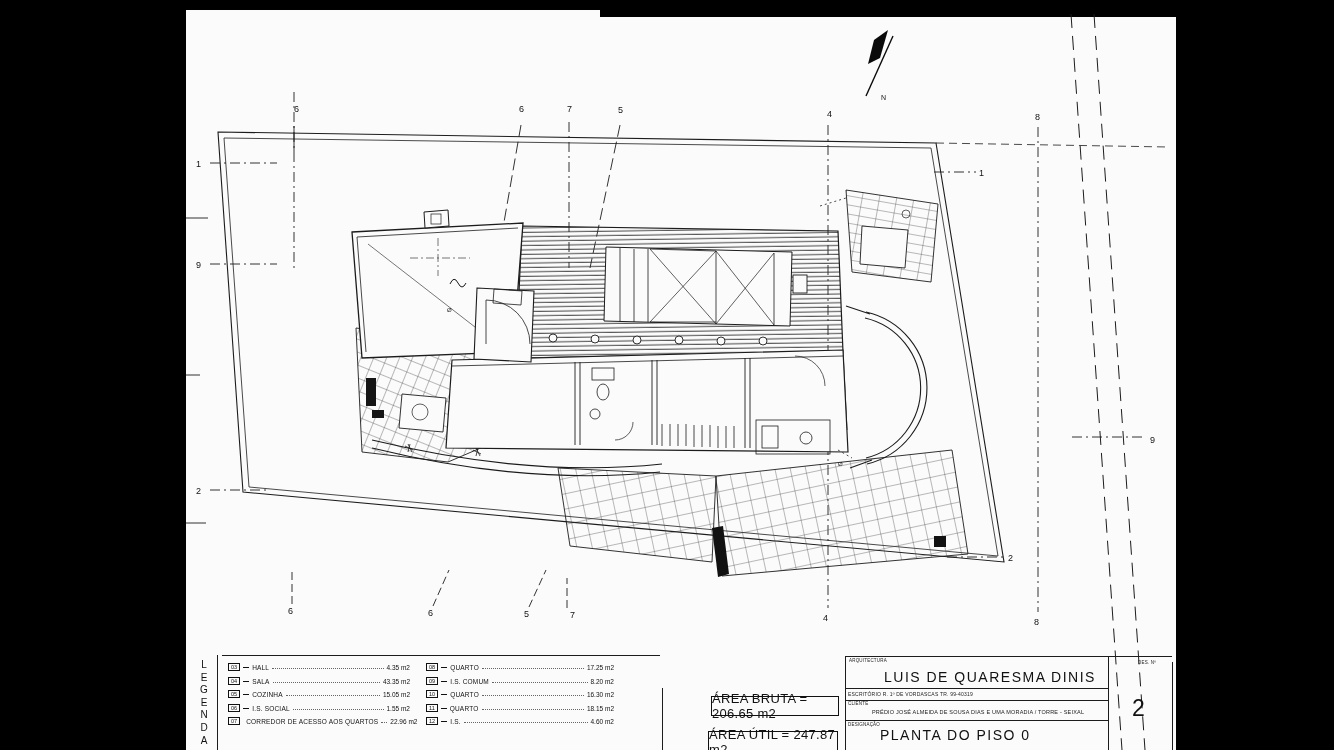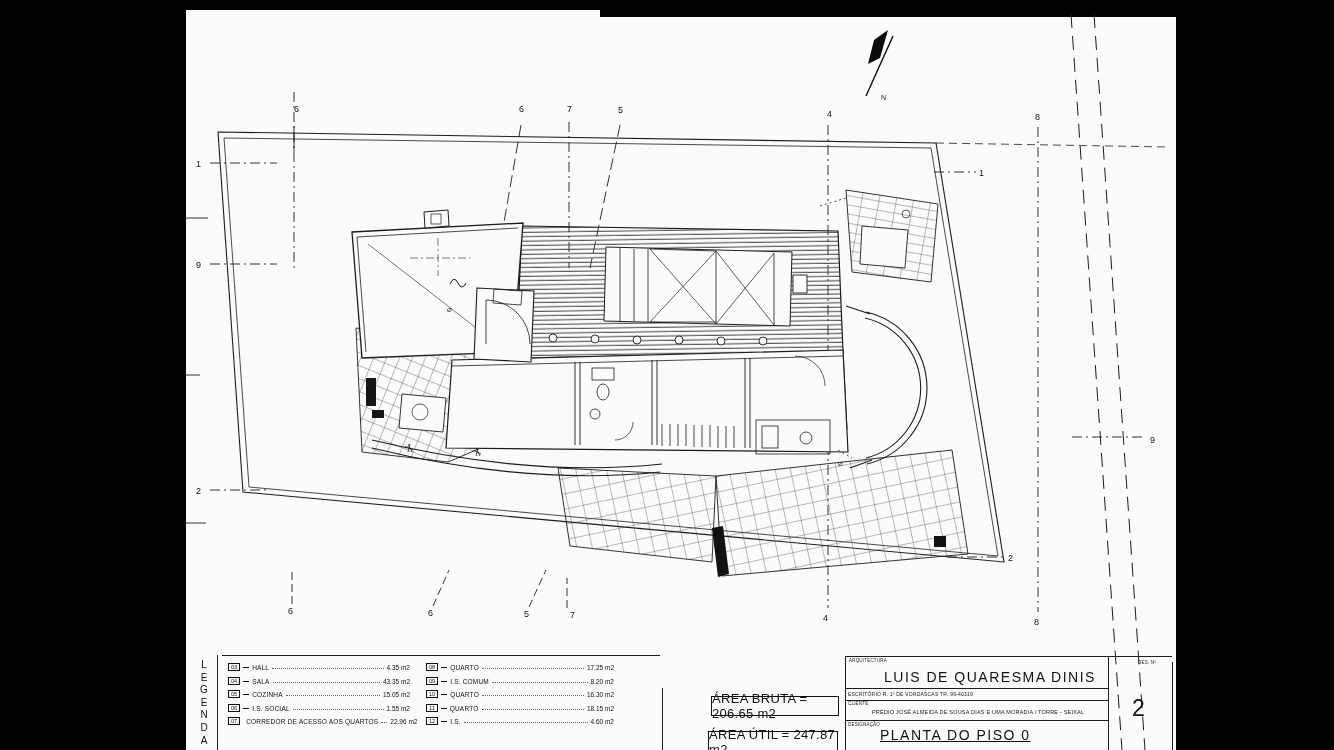--- a/index.html
+++ b/index.html
@@ -322,17 +322,17 @@
     <div class="hline" style="left:845px;top:688px;width:263px;height:1px;"></div>
     <div class="hline" style="left:845px;top:700px;width:263px;height:1px;"></div>
     <div class="hline" style="left:845px;top:720px;width:263px;height:1px;"></div>
 
     <div class="tb-small" style="left:849px;top:658px;">ARQUITECTURA</div>
     <div class="tb-big" style="left:884px;top:669px;">LUIS DE QUARESMA DINIS</div>
     <div class="tb-micro" style="left:848px;top:691px;">ESCRITÓRIO   R. 1º DE VORDASCAS   TR. 99-40319</div>
     <div class="tb-small" style="left:848px;top:701px;">CLIENTE</div>
     <div class="tb-micro" style="left:872px;top:709px;font-size:5.5px;">PRÉDIO JOSÉ ALMEIDA DE SOUSA DIAS E UMA MORADIA / TORRE - SEIXAL</div>
     <div class="tb-small" style="left:848px;top:722px;">DESIGNAÇÃO</div>
-    <div class="tb-big" style="left:880px;top:727px;text-decoration:underline;">PLANTA DO PISO 0</div>
+    <div class="tb-big" style="left:880px;top:727px;">PLANTA DO PISO 0</div>
     <div class="tb-small" style="left:1138px;top:660px;">DES. Nº</div>
     <div class="tb-sheet" style="left:1132px;top:695px;">2</div>
   </div>
 </div>
 
 </body></html>

